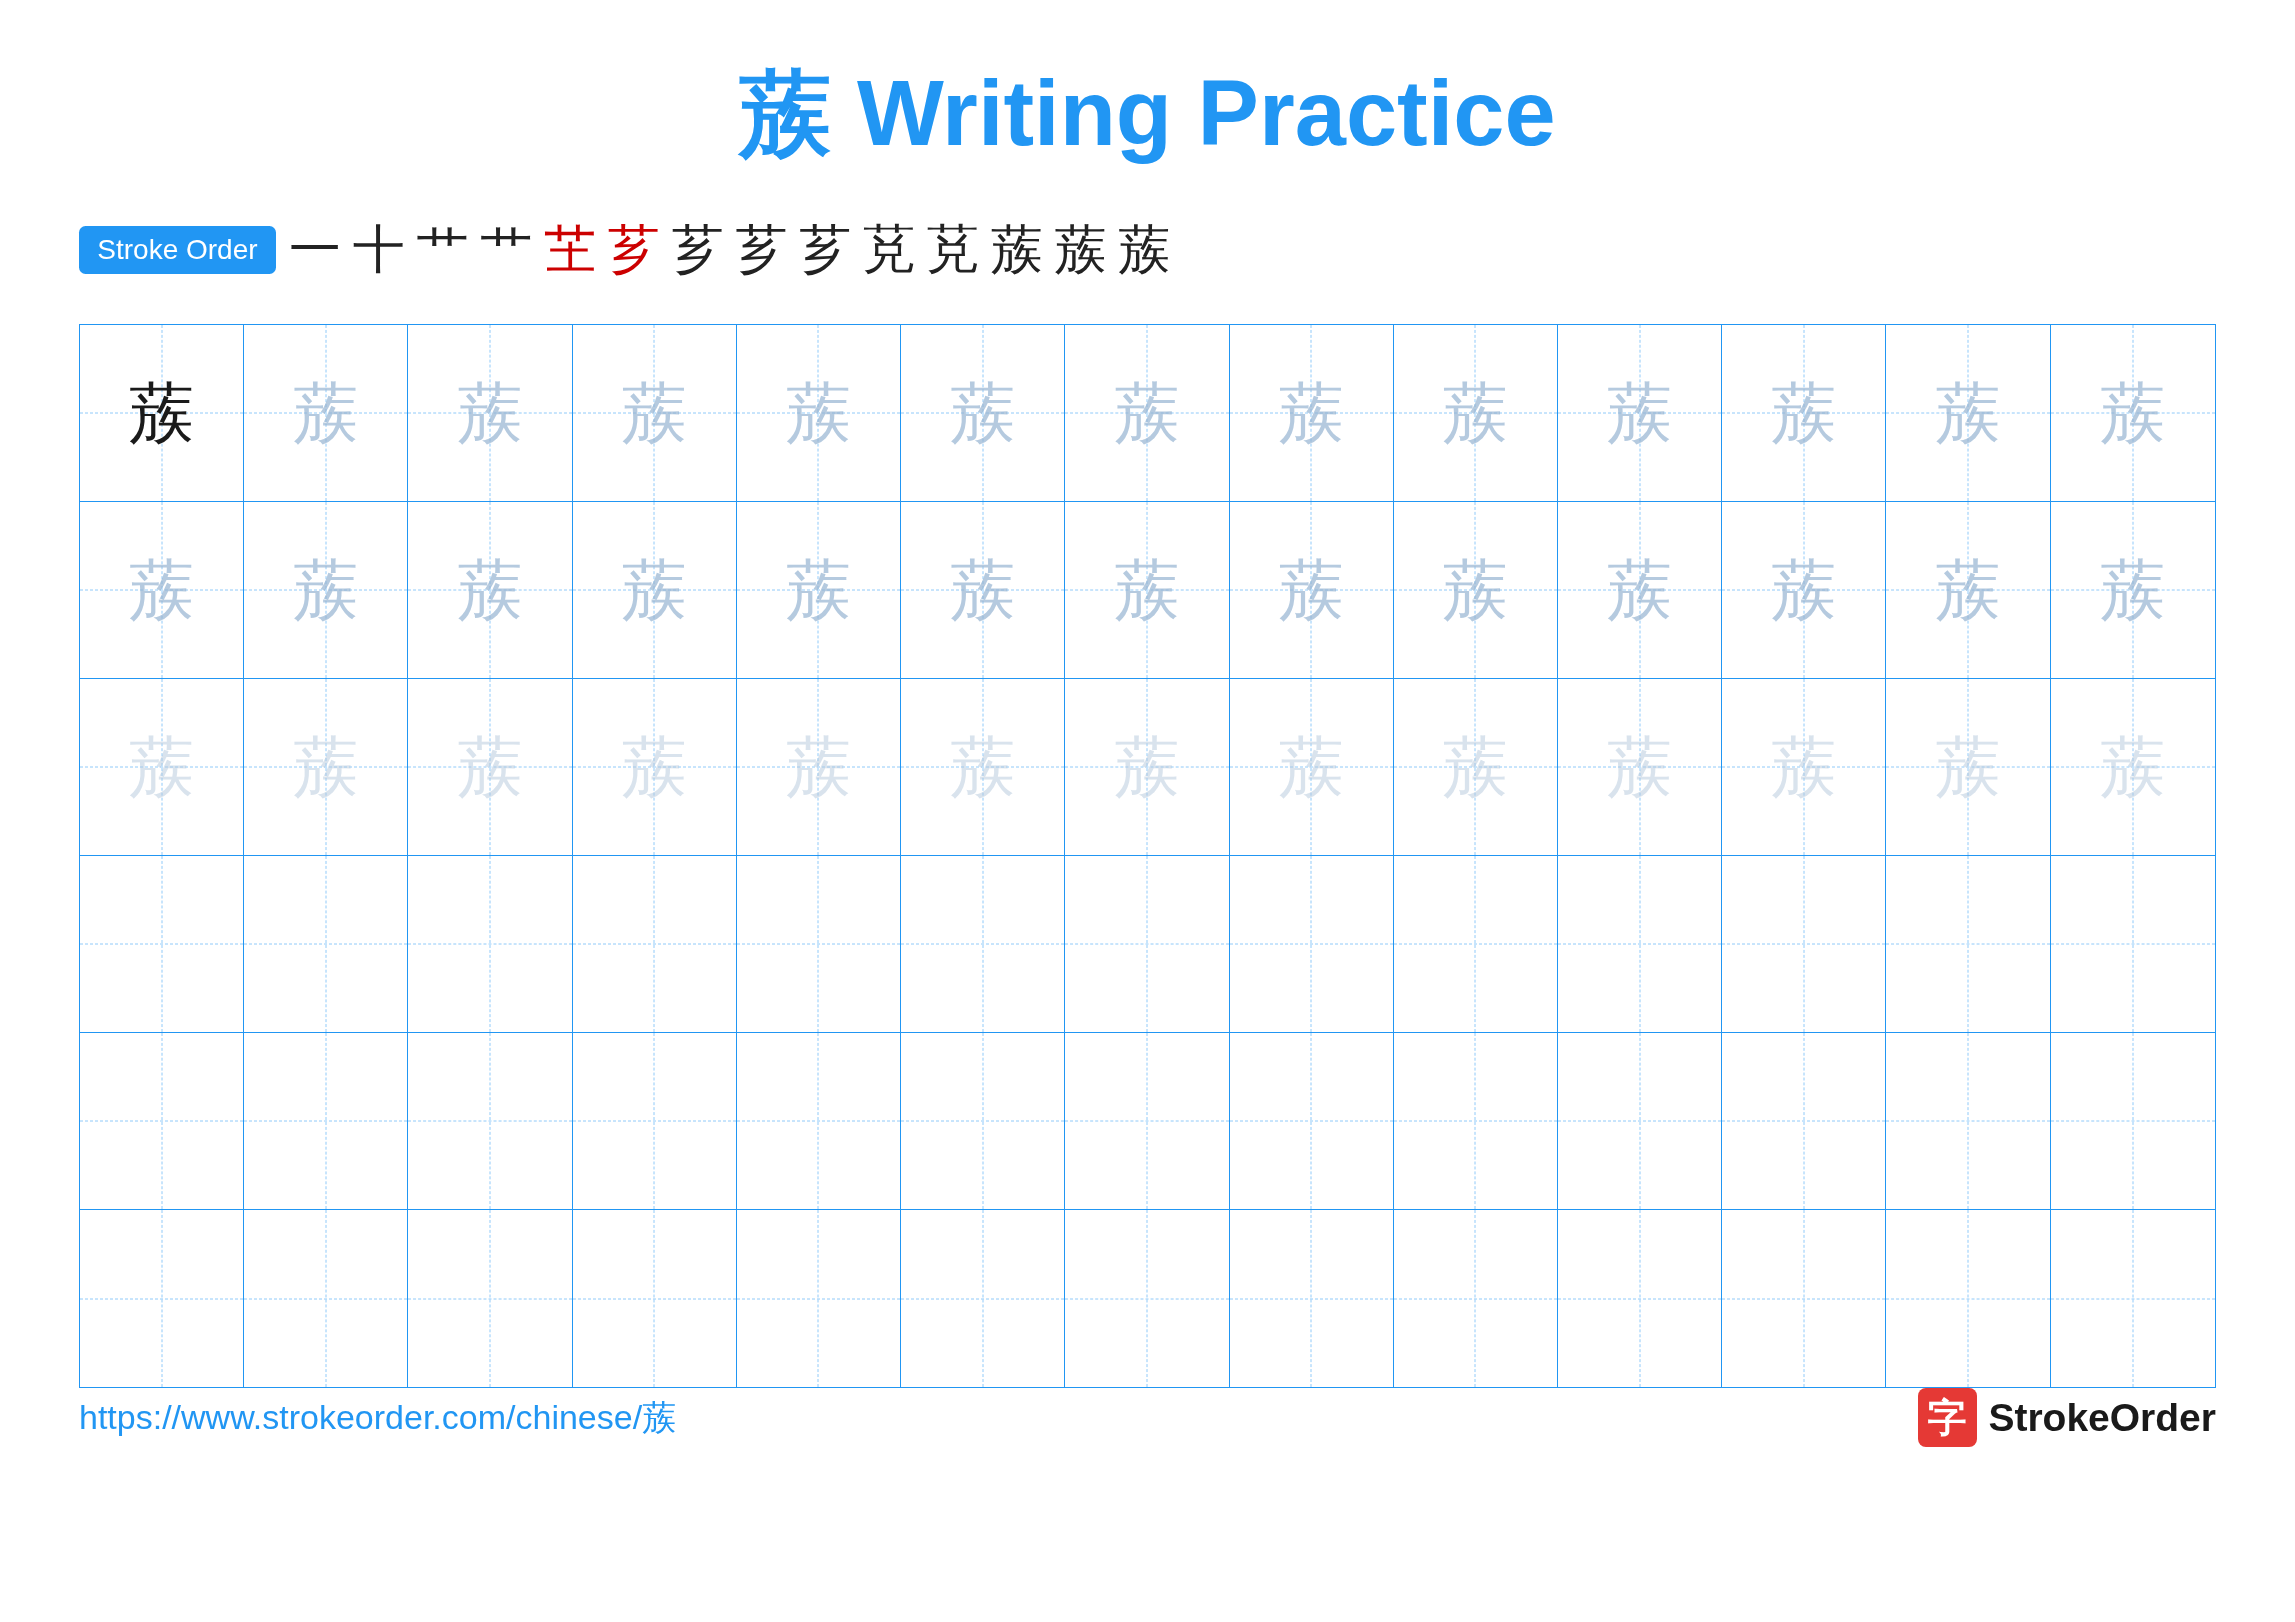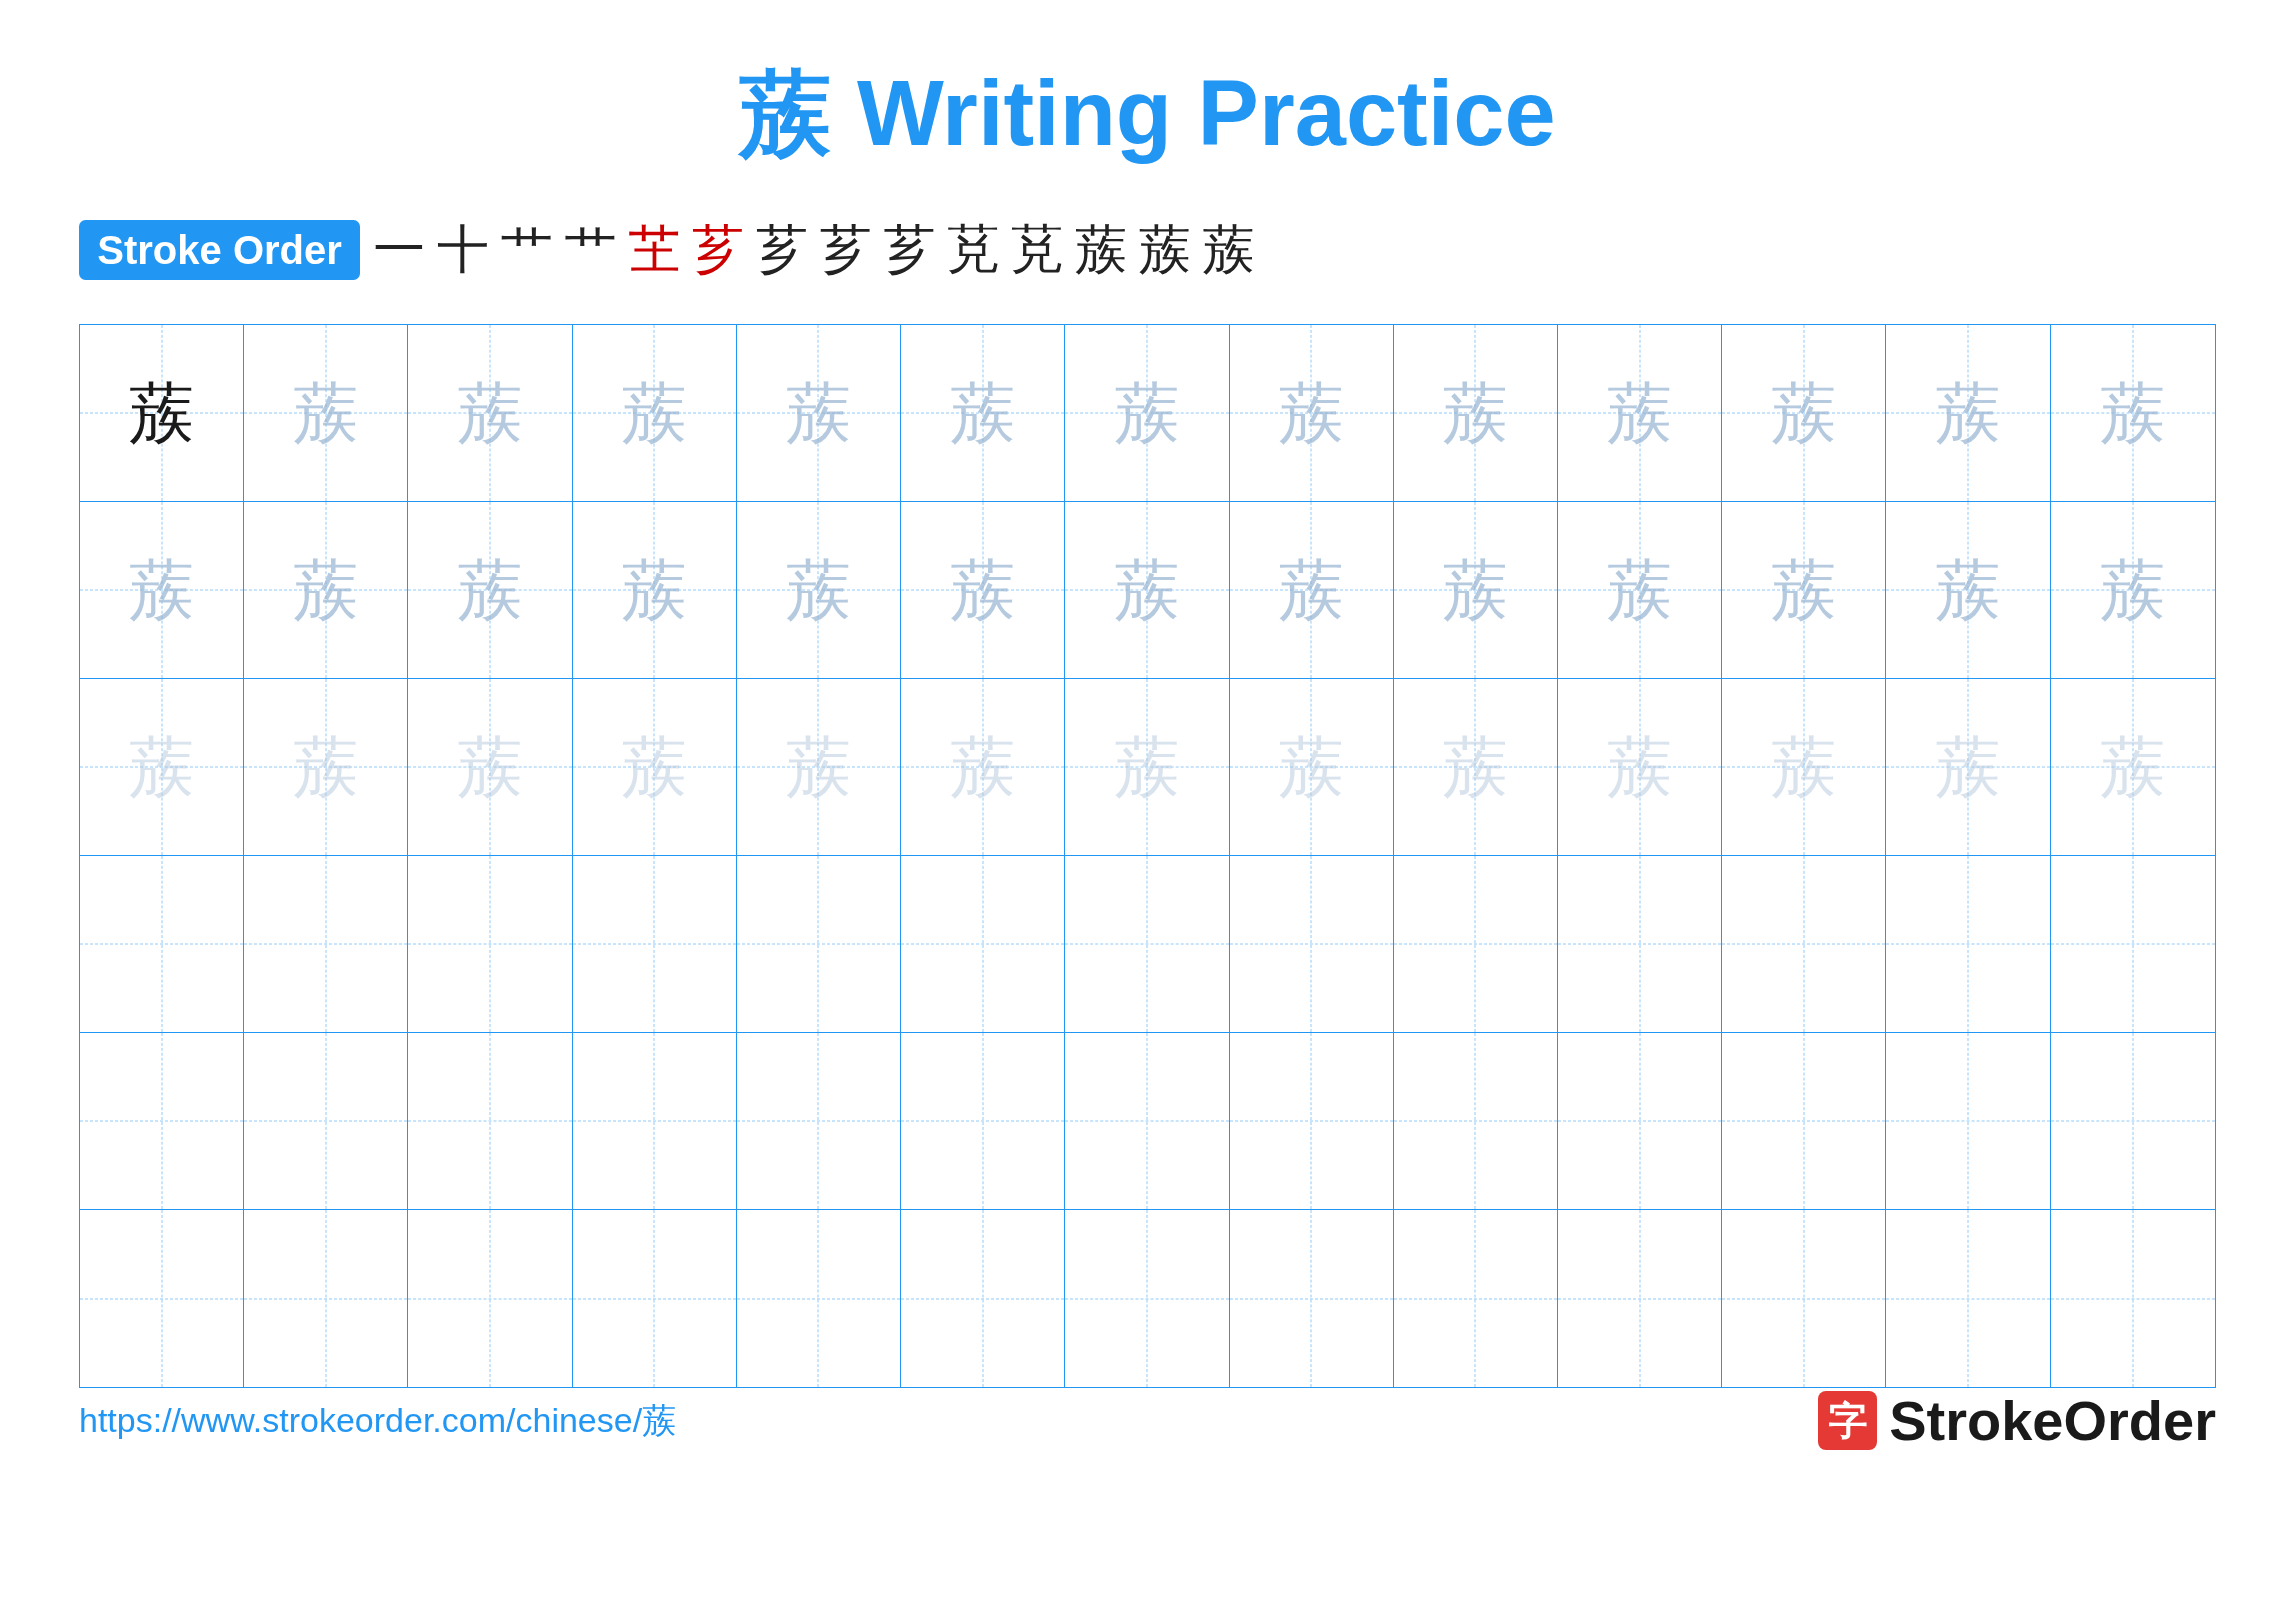--- a/index.html
+++ b/index.html
@@ -34,22 +34,22 @@
       display: flex;
       align-items: center;
       width: 100%;
       margin-bottom: 39px;
       gap: 13px;
     }
 
     .stroke-order-badge {
       background: #2196F3;
       color: white;
-      font-size: 40px;
-      font-weight: bold;
+      font-size: 28px;
+      font-weight: normal;
       padding: 7.9px 18.3px;
       border-radius: 6.5px;
       white-space: nowrap;
       flex-shrink: 0;
     }
 
     .stroke-sequence {
       display: flex;
       align-items: center;
       gap: 11.8px;
@@ -167,21 +167,21 @@
       border-radius: 7.9px;
       display: flex;
       align-items: center;
       justify-content: center;
       color: white;
       font-size: 39px;
       font-weight: bold;
     }
 
     .footer-logo-text {
-      font-size: 56px;
+      font-size: 39px;
       font-weight: bold;
       color: #1a1a1a;
     }
   </style>
 </head>
 <body>
 
 <div class="page">
 
   <h1 class="title">蔟 Writing Practice</h1>

